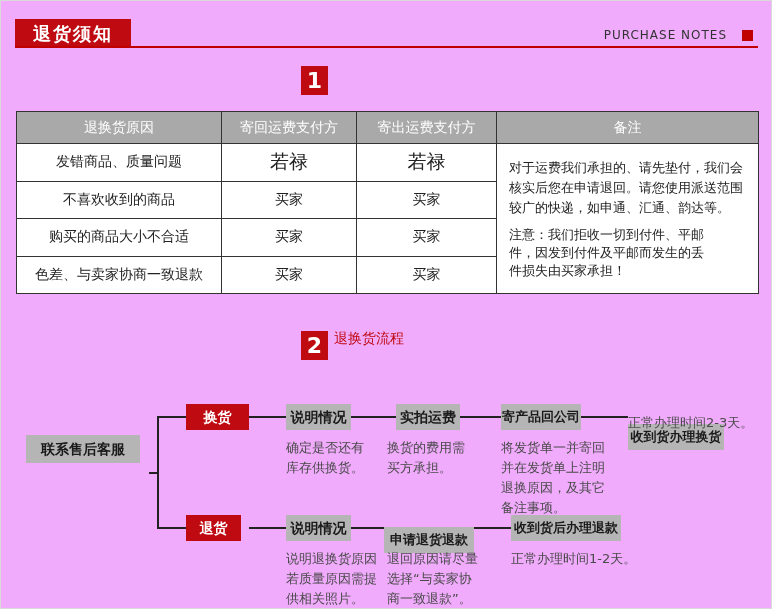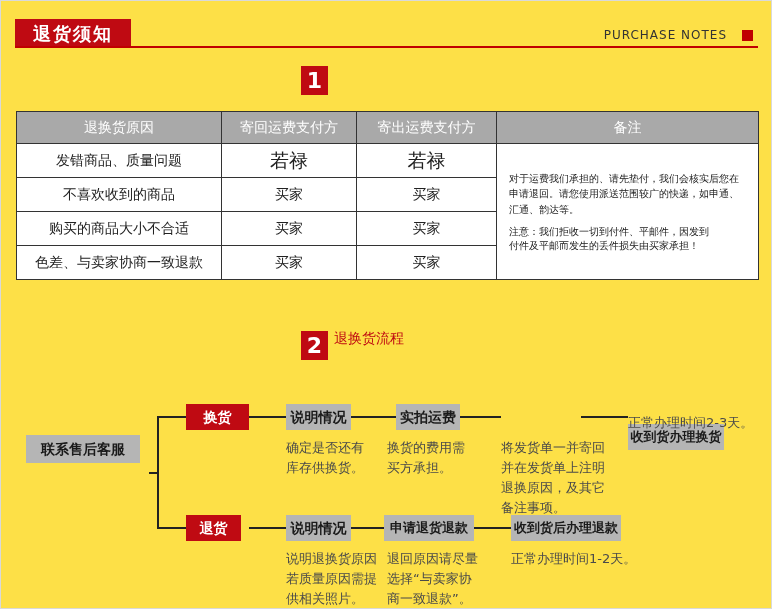--- a/index.html
+++ b/index.html
@@ -1,21 +1,21 @@
 <!DOCTYPE html>
 <html><head>
 <meta charset="utf-8">
 <style>
   * { margin: 0; padding: 0; box-sizing: border-box; }
   html, body { background: #fff; }
   body { font-family: "DejaVu Sans", "Liberation Sans", sans-serif; }
   .canvas {
     position: relative;
     width: 772px; height: 609px;
-    background: #fde047;
+    background: #f0abfc;
     border: 1px solid #d9d9d9;
     overflow: hidden;
   }
   
   .banner {
     position: absolute; left: 14px; top: 18px;
     width: 116px; height: 29px;
     background: #bf0a12;
     color: #fff; font-size: 18px; font-weight: bold;
     text-align: center; line-height: 29px; letter-spacing: 2px;
@@ -55,21 +55,21 @@
     font-size: 14px; color: #222;
   }
   .policy-table th {
     background: #a9a9a9; color: #fff; font-weight: normal;
     height: 32px;
   }
   .policy-table td { height: 34px; background: #fff; }
   td.big-val { font-size: 19px; }
   td.remarks {
     text-align: left; vertical-align: middle;
-    padding: 7px 12px; font-size: 10px; line-height: 1.55; color: #222;
+    padding: 14px 12px; font-size: 13px; line-height: 1.55; color: #222;
   }
   .remarks p + p { margin-top: 8px; }
   .remarks .p2 { max-width: 205px; line-height: 1.35; }
   
   .fc-box {
     position: absolute; height: 26px; line-height: 26px;
     text-align: center; font-size: 14px; font-weight: 600;
     background: #b5b5b5; color: #1a1a1a;
   }
   .fc-box.red { background: #bf0a12; color: #fff; }
@@ -152,29 +152,30 @@
   <div class="fc-line" style="left:156px; top:526px; width:29px; height:2px;"></div>
   <div class="fc-line" style="left:248px; top:526px; width:37px; height:2px;"></div>
   <div class="fc-line" style="left:350px; top:526px; width:33px; height:2px;"></div>
   <div class="fc-line" style="left:473px; top:526px; width:37px; height:2px;"></div>
 
   <div class="fc-box" style="left:25px; top:434px; width:114px; height:28px; line-height:28px;">联系售后客服</div>
 
   <div class="fc-box red" style="left:185px; top:403px; width:63px;">换货</div>
   <div class="fc-box" style="left:285px; top:403px; width:65px;">说明情况</div>
   <div class="fc-box" style="left:395px; top:403px; width:64px;">实拍运费</div>
+  <div class="fc-box" style="left:500px; top:403px; width:80px; font-size:13px;">寄产品回公司</div>
   <div class="fc-box" style="left:627px; top:403px; width:96px; font-size:13px;margin-top:20px;">收到货办理换货</div>
 
   <div class="fc-note" style="left:285px; top:437px; width:88px;">确定是否还有库存供换货。</div>
   <div class="fc-note" style="left:386px; top:437px; width:88px;">换货的费用需买方承担。</div>
   <div class="fc-note" style="left:500px; top:437px; width:112px;">将发货单一并寄回并在发货单上注明退换原因，及其它备注事项。</div>
   <div class="fc-note nowrap" style="left:627px; top:412px;">正常办理时间2-3天。</div>
 
   <div class="fc-box red" style="left:185px; top:514px; width:55px;">退货</div>
   <div class="fc-box" style="left:285px; top:514px; width:65px;">说明情况</div>
-  <div class="fc-box" style="left:383px; top:514px; width:90px; font-size:13px;">申请退货退款</div>
+  <div class="fc-box" style="left:383px; top:526px; width:90px; font-size:13px;">申请退货退款</div>
   <div class="fc-box" style="left:510px; top:514px; width:110px; font-size:13px;">收到货后办理退款</div>
 
   <div class="fc-note" style="left:285px; top:548px; width:98px;">说明退换货原因若质量原因需提供相关照片。</div>
   <div class="fc-note" style="left:386px; top:548px; width:96px;">退回原因请尽量选择“与卖家协商一致退款”。</div>
   <div class="fc-note nowrap" style="left:510px; top:548px;">正常办理时间1-2天。</div>
 
 </div>
 
 </body></html>

